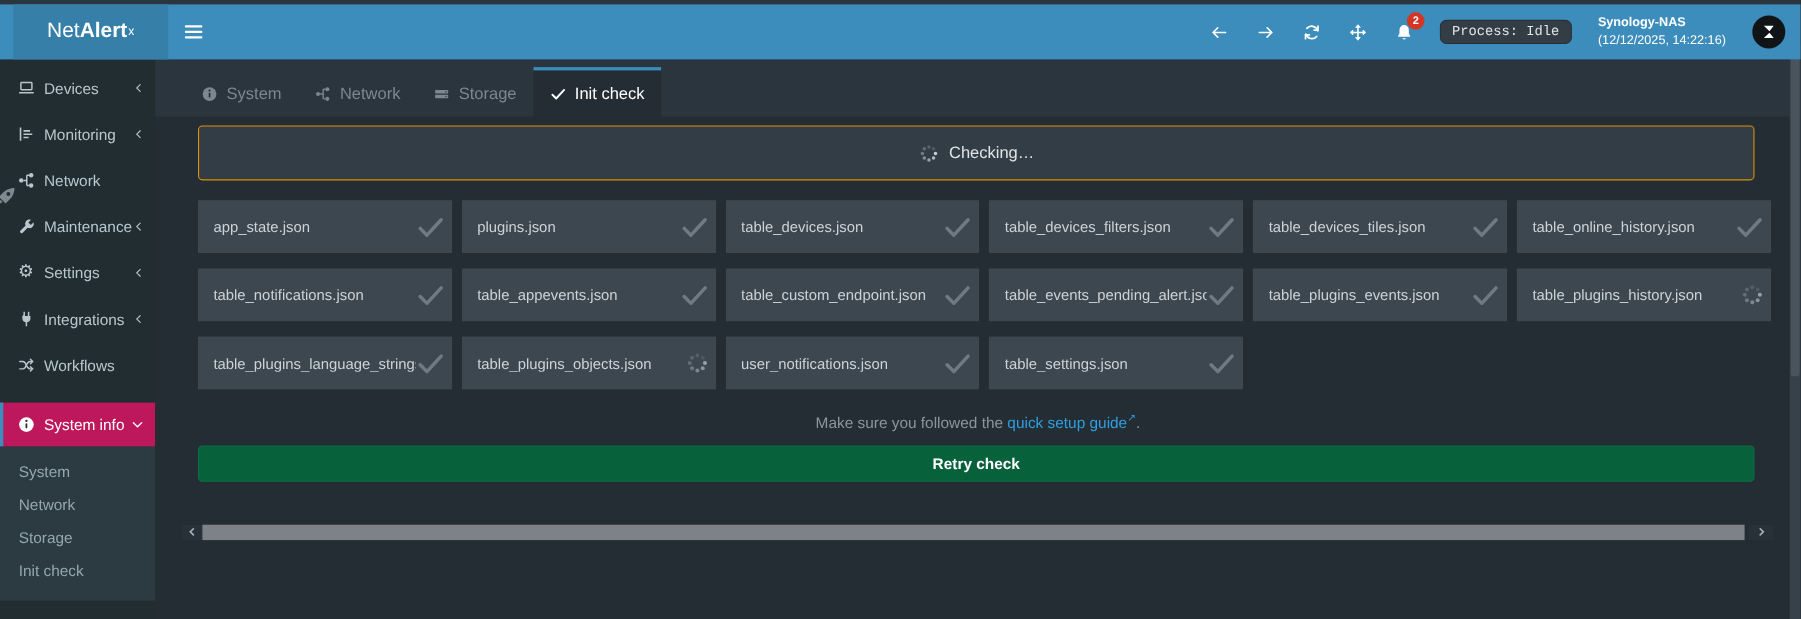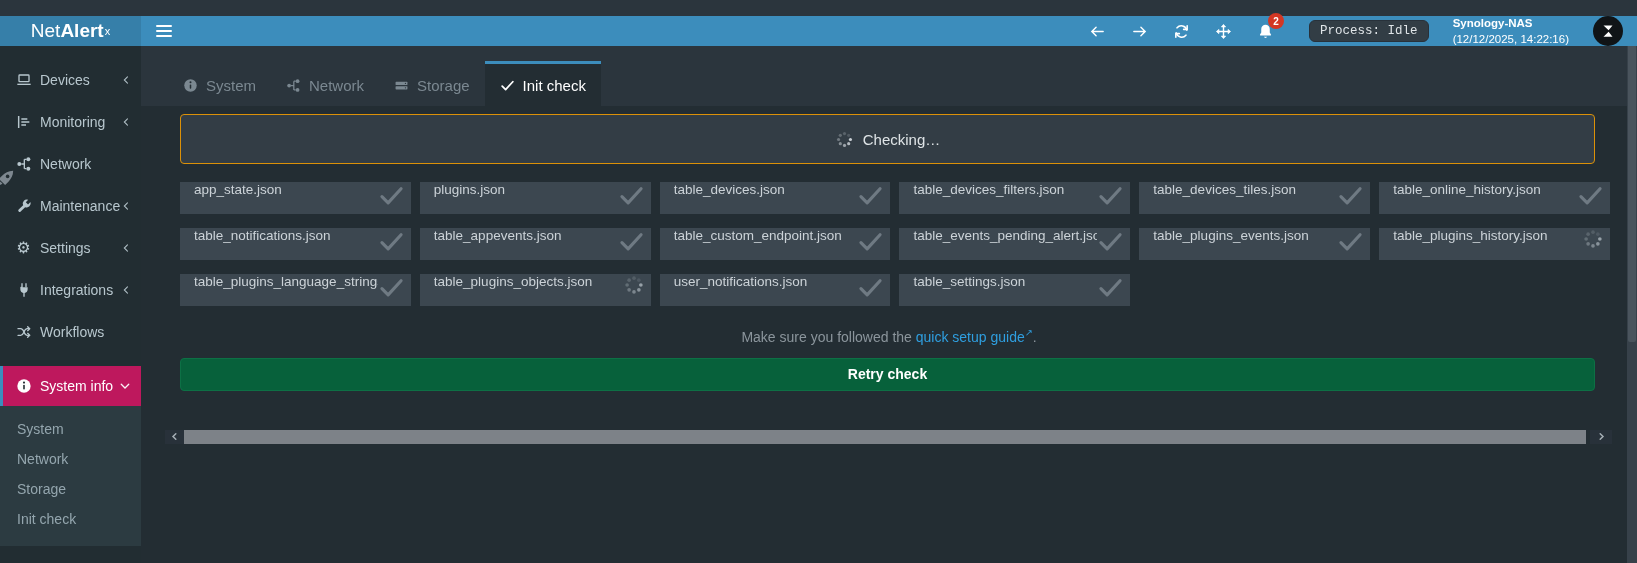--- a/index.html
+++ b/index.html
@@ -5,34 +5,34 @@
   * { box-sizing: border-box; }
   html,body { margin:0; padding:0; }
   body {
     width:1637px; height:563px; position:relative; overflow:hidden;
     background:#2b353d;
     font-family:"Liberation Sans","DejaVu Sans",sans-serif;
   }
   svg { display:block; }
 
   
-  .navbar { position:absolute; top:16px; left:0; right:0; height:30px; display:flex; background:#3c8dbc; z-index:8; }
+  .navbar { position:absolute; top:4px; left:0; right:0; height:50px; display:flex; background:#3c8dbc; z-index:8;padding-left:12px; }
   .logo { width:141px; flex:none; background:#367fa9; color:#fff; display:flex; align-items:center; justify-content:center; font-size:19px; cursor:pointer; }
   .logo b { font-weight:700; }
   .logo sup { font-size:11px; line-height:0; margin-left:1px; }
   .nav-main { flex:1; display:flex; align-items:center; }
   .hamburger { width:46px; height:41px; display:flex; align-items:center; justify-content:center; cursor:pointer; }
   .bars { display:flex; flex-direction:column; gap:3px; }
   .bars i { display:block; width:16px; height:2px; background:#fff; border-radius:1px; }
   .nav-right { margin-left:auto; display:flex; align-items:center; gap:24px; padding-right:14px; color:#fff; }
   .nav-ico { width:18px; height:18px; display:inline-flex; align-items:center; justify-content:center; color:#fff; cursor:pointer; }
   .nav-ico svg { width:17px; height:17px; }
   .bell-wrap { position:relative; cursor:pointer; }
   .badge { position:absolute; top:-9px; right:-10px; background:#d33724; color:#fff; font-size:10px; font-weight:700; min-width:16px; height:16px; border-radius:8px; display:flex; align-items:center; justify-content:center; padding:0 4px; }
-  .process-pill { background:#323d45; border:1px solid #28313a; color:#e0e5e8; font-family:"Liberation Mono","DejaVu Sans Mono",monospace; font-size:12.5px; padding:3px 10px; border-radius:6px; white-space:nowrap;margin-left:11px; }
+  .process-pill { background:#323d45; border:1px solid #28313a; color:#e0e5e8; font-family:"Liberation Mono","DejaVu Sans Mono",monospace; font-size:12.5px; padding:3px 10px; border-radius:6px; white-space:nowrap; }
   .host { font-size:11.5px; line-height:1.4; color:#fff; }
   .host .t1 { font-weight:700; }
   .avatar { width:30px; height:30px; border-radius:50%; background:#101417; display:flex; align-items:center; justify-content:center; cursor:pointer; overflow:hidden; }
   .avatar svg { width:18px; height:18px; }
 
   
   .sidebar { position:absolute; top:41px; left:0; bottom:0; width:141px; background:#222d32; z-index:7; }
   .side-items { padding-top:18px; }
   .side-item { display:flex; align-items:center; height:42px; padding:0 10px 0 11px; color:#b8c7ce; font-size:14px; border-left:3px solid transparent; cursor:pointer; }
   .s-ico { width:19px; flex:none; display:inline-flex; justify-content:center; margin-right:7px; }
@@ -55,21 +55,21 @@
   .tab .t-ico { display:inline-flex; }
   .tab .t-ico svg { width:15px; height:15px; }
   .tab.active { background:#232d33; color:#fff; border-top-color:#3c8dbc; }
   .pane { position:absolute; left:0; right:0; top:65px; bottom:0; background:#232d33; overflow:hidden; }
 
   .banner { margin:8px 42px 0 39px; height:50px; border:1px solid #dc9108; border-radius:4px; background:#333d45; display:flex; align-items:center; justify-content:center; gap:9px; color:#dfe4e6; font-size:15px; }
   .banner .spin { display:inline-flex; color:#c9cfd4; }
   .banner .spin svg { width:19px; height:19px; }
 
   .grid { margin:18px 27px 0 39px; display:grid; grid-template-columns:repeat(6,1fr); column-gap:9px; row-gap:14px; }
-  .cell { height:32px; background:#3c4750; display:flex; align-items:flex-start; padding:0 6px 0 14px; overflow:hidden; }
+  .cell { height:48px; background:#3c4750; display:flex; align-items:center; padding:0 6px 0 14px; overflow:hidden; }
   .c-name { font-size:13.5px; color:#ccd3d8; white-space:nowrap; overflow:hidden; }
   .c-state { margin-left:auto; flex:none; display:inline-flex; }
   .c-state.ok { color:#6f7a83; }
   .c-state.ok svg { width:27px; height:27px; }
   .c-state.pend { color:#97a1a8; }
   .c-state.pend svg { width:22px; height:22px; }
 
   .help { margin-top:21px; text-align:center; font-size:14px; color:#8b959c; }
   .help a { color:#2f9fe0; text-decoration:none; cursor:pointer; }
   .help sup { color:#2f9fe0; font-size:9.5px; }

